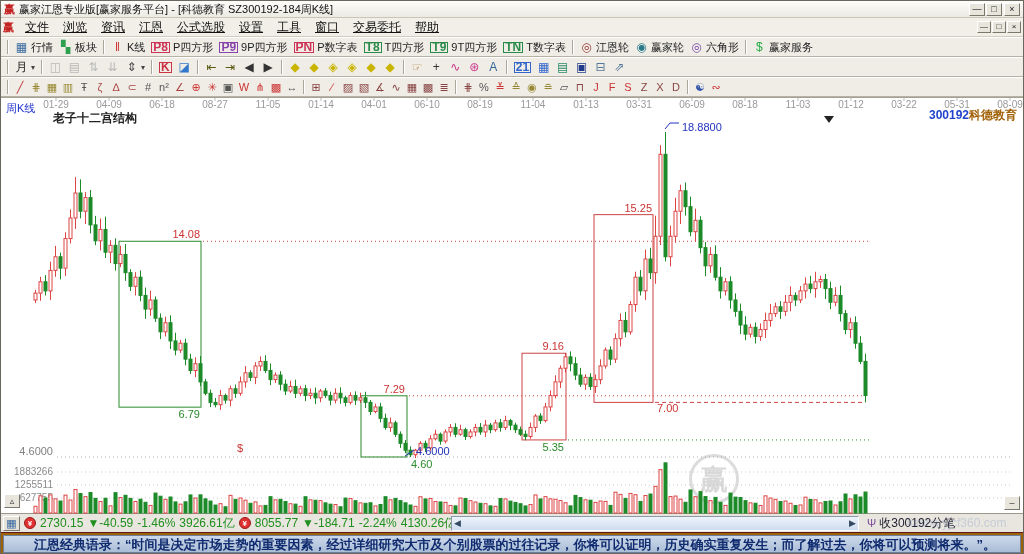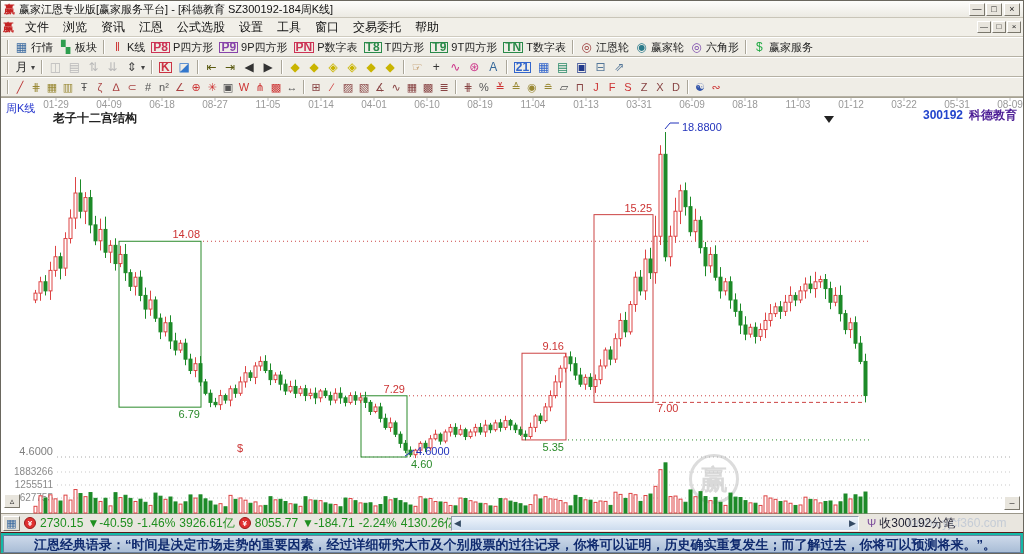--- a/index.html
+++ b/index.html
@@ -7,41 +7,41 @@
   .window{position:relative;width:1024px;height:554px;background:#efede6;
     font-family:"Liberation Sans","DejaVu Sans",sans-serif;overflow:hidden;border:1px solid #6a675e;}
   
   .titlebar{position:absolute;left:0;top:0;width:100%;height:17px;background:linear-gradient(#fdfdfb,#eceae3);
     border-bottom:1px solid #c9c5b8;font-size:11px;color:#111;display:flex;align-items:center;padding:0 3px;}
   .applogo{color:#c42222;font-weight:bold;font-size:11px;margin-right:4px;}
   .winbtn{position:absolute;top:2px;width:16px;height:13px;background:#e8e5dd;border:1px solid;
     border-color:#fff #7a776c #7a776c #fff;font-size:9px;line-height:11px;text-align:center;color:#222;}
   .menubar{position:absolute;left:0;top:17px;width:100%;height:19px;background:#f1efe8;border-bottom:1px solid #cfcbbf;
     display:flex;align-items:center;font-size:12px;color:#111;padding:0 2px;}
-  .menubar .mi{padding:1px 7px;}
+  .menubar .mi{padding:1px 7px;text-decoration:underline;}
   .mdibtn{position:absolute;top:20px;width:14px;height:12px;background:#e8e5dd;border:1px solid;
     border-color:#fff #7a776c #7a776c #fff;font-size:8px;line-height:10px;text-align:center;color:#222;}
   
   .tbar{position:absolute;left:0;width:100%;background:#efede6;border-top:1px solid #fff;
     border-bottom:1px solid #b5b1a4;display:flex;align-items:center;padding:0 3px;white-space:nowrap;overflow:hidden;}
   .tb2{top:36px;height:20px;} .tb3{top:56px;height:20px;} .tb4{top:76px;height:20px;}
   .tb-item{display:inline-flex;align-items:center;gap:3px;padding:1px 3px;font-size:11px;color:#222;cursor:default;}
   .tb-ico{display:inline-block;min-width:13px;text-align:center;font-size:12px;line-height:14px;}
   .tb-ico.boxed{font-size:12px;font-weight:bold;border:1px solid;line-height:9px;padding:0 1px;min-width:12px;}
   .tb-sep{display:inline-block;width:2px;height:14px;border-left:1px solid #aaa699;border-right:1px solid #fff;margin:0 3px;}
   .dd{font-size:8px;color:#444;}
   .tb4 .tb-item{padding:1px 2px;} .tb4 .tb-ico{font-size:11px;min-width:12px;}
   
   .chart{position:absolute;left:0;top:96px;width:1024px;height:416px;background:#fff;border-top:1px solid #a6a292;}
   .chart svg{position:absolute;left:0;top:0;z-index:2;}
   .ovl{position:absolute;z-index:3;}
   .period{left:5px;top:3px;color:#2233cc;font-size:11px;}
   .structure{left:52px;top:12px;color:#222;font-size:12px;font-weight:bold;}
   .stockid{right:8px;top:9px;font-size:12px;font-weight:bold;}
-  .stockid .code{color:#2244cc;} .stockid .name{color:#4c1d95;margin-left:6px;}
+  .stockid .code{color:#2244cc;} .stockid .name{color:#a16207;margin-left:0;}
   .wm{position:absolute;z-index:1;color:#d9d9d9;}
   .wm-tool{left:700px;top:326px;font-size:16px;letter-spacing:2px;color:#cfcfcf;}
   .wm-circle{left:688px;top:356px;width:50px;height:50px;border:3px solid #dcdcdc;border-radius:50%;
     text-align:center;font-size:28px;line-height:46px;font-weight:bold;}
   .wm-brand{left:748px;top:358px;font-size:40px;font-weight:bold;letter-spacing:5px;}
   .panebtn{position:absolute;z-index:4;width:16px;height:14px;background:#e8e5dd;border:1px solid;
     border-color:#fff #7a776c #7a776c #fff;font-size:9px;line-height:12px;text-align:center;color:#333;}
   
   .scrollrow{position:absolute;left:0;top:512px;width:100%;height:19px;background:#e9e6df;border-top:1px solid #9b978a;font-size:12px;}
   .sr-left{position:absolute;left:2px;top:1px;height:16px;display:flex;align-items:center;gap:4px;}
@@ -50,21 +50,21 @@
   .coin{display:inline-block;width:12px;height:12px;border-radius:50%;background:#e03030;border:1px solid #991a1a;
     color:#fff;font-size:8px;line-height:11px;text-align:center;font-weight:bold;}
   .qv{color:#1f8f1f;}
   .sbar{position:absolute;left:450px;top:2px;width:408px;height:15px;background:linear-gradient(#eef4fb,#cddcee);
     border:1px solid;border-color:#8d99a8 #fff #fff #8d99a8;}
   .sbar .ar{position:absolute;top:0;font-size:9px;line-height:13px;color:#344a63;}
   .streampanel{position:absolute;left:866px;top:1px;height:16px;display:flex;align-items:center;gap:3px;color:#223;}
   .domainwm{position:absolute;left:906px;top:2px;color:#c5ccd6;font-size:12px;z-index:0;}
   .antenna{color:#7a4a9a;font-size:11px;}
   
-  .quotebar{position:absolute;left:0;top:531px;width:100%;height:23px;background:#14b8a6;border-top:1px solid #5a1a1a;}
+  .quotebar{position:absolute;left:0;top:531px;width:100%;height:23px;background:#a16207;border-top:1px solid #5a1a1a;}
   .quotebar .inner{position:absolute;left:2px;right:2px;top:2px;bottom:2px;background:linear-gradient(#cdd9ea,#a9bdd6);
     border:1px solid #69809f;color:#0f2a6e;font-weight:bold;font-size:13px;line-height:17px;padding-left:30px;
     white-space:nowrap;overflow:hidden;}
 </style>
 </head>
 <body>
 
 <div class="window">
 
   <div class="titlebar">

